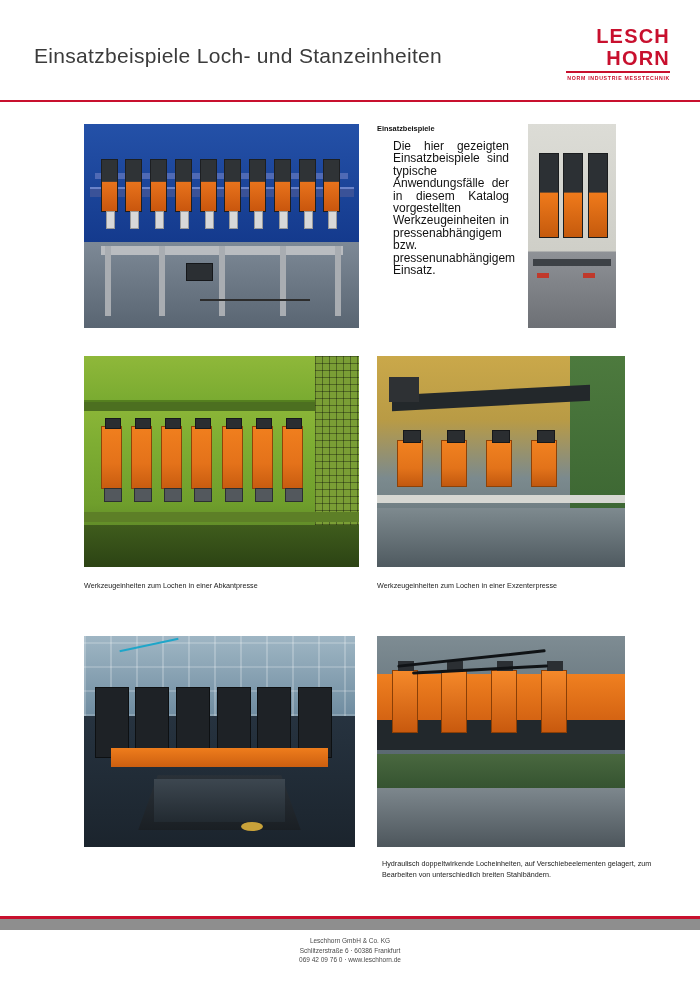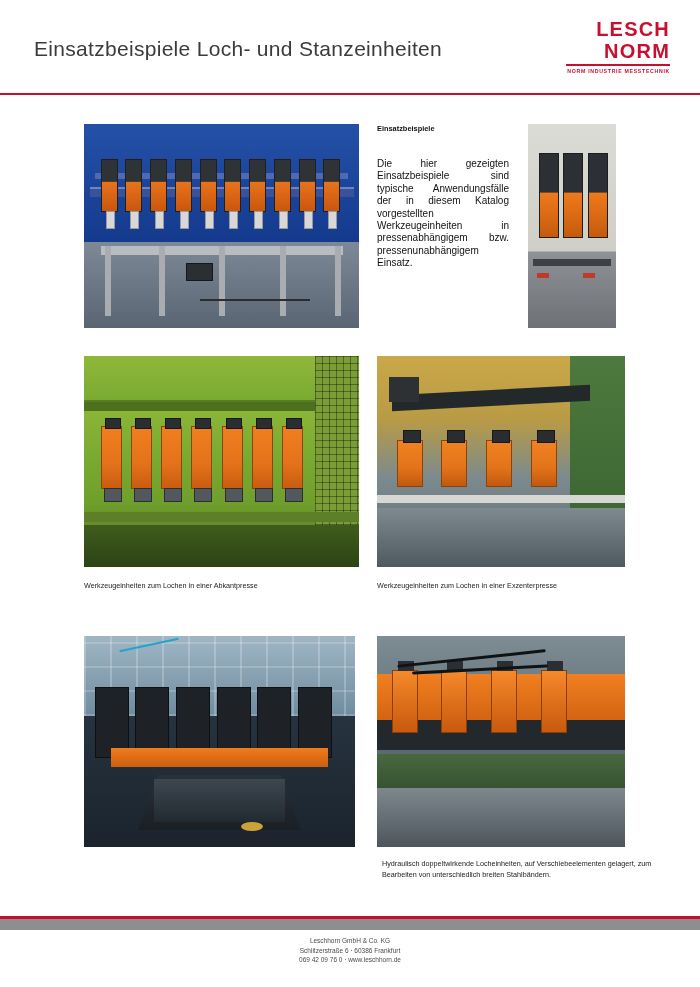--- a/index.html
+++ b/index.html
@@ -13,21 +13,21 @@
   .page {
     position: relative;
     width: 700px;
     height: 987px;
     background: #ffffff;
   }
 
   
   .header {
     position: absolute;
-    left: 0; top: 7px;
+    left: 0; top: 14px;
     width: 700px;
     height: 88px;
     background: #ffffff;
   }
   .header-title {
     position: absolute;
     left: 34px;
     top: 30px;
     font-size: 21px;
     letter-spacing: 0.3px;
@@ -114,27 +114,28 @@
   .intro {
     position: absolute;
     left: 377px;
     top: 124px;
     width: 132px;
   }
   .intro h3 {
     font-size: 7.4px;
     font-weight: 700;
     color: #111;
-    margin-bottom: 25px;
+    margin-bottom: 7px;
   }
   .intro p {
-    font-size: 10px;
+    font-size: 12px;
     line-height: 12.4px;
     color: #111;
     text-align: justify;
+    margin-left: 16px;
   }
 
   
   #photo1 { left: 84px; top: 124px; width: 275px; height: 204px; }
   .p1-bg { position:absolute; inset:0; background: linear-gradient(180deg,#1b3f8f 0%,#17408f 55%,#6f7d8c 56%,#5a6775 100%); }
   .p1-wall { position:absolute; left:0; top:0; width:100%; height:58%; background:linear-gradient(180deg,#2451a8,#143a8d); }
   .p1-floor { position:absolute; left:0; top:58%; width:100%; height:42%; background:linear-gradient(180deg,#7d8996,#596572); }
   .p1-beam { position:absolute; left:4%; top:24%; width:92%; height:6px; background:#4f6ab5; }
   .p1-rail { position:absolute; left:2%; top:31%; width:96%; height:10px; background:#3a5298; border-top:2px solid #6a83c9; }
   .p1-table { position:absolute; left:6%; top:60%; width:88%; height:9px; background:#b9bcc0; }
@@ -238,21 +239,21 @@
 </head>
 <body>
 
 <div class="page">
 
   <div class="header">
     <div class="header-title">Einsatzbeispiele Loch- und Stanzeinheiten</div>
 
     <div class="logo">
       <div class="logo-l1">LESCH</div>
-      <div class="logo-l2">NORM</div>
+      <div class="logo-l2">HORN</div>
       <div class="logo-rule"></div>
       <div class="logo-sub">NORM  INDUSTRIE  MESSTECHNIK</div>
     </div>
 
     <div class="header-rule"></div>
   </div>
 
   <div class="photo" id="photo1">
     <div class="p1-bg"></div>
     <div class="p1-wall"></div>

